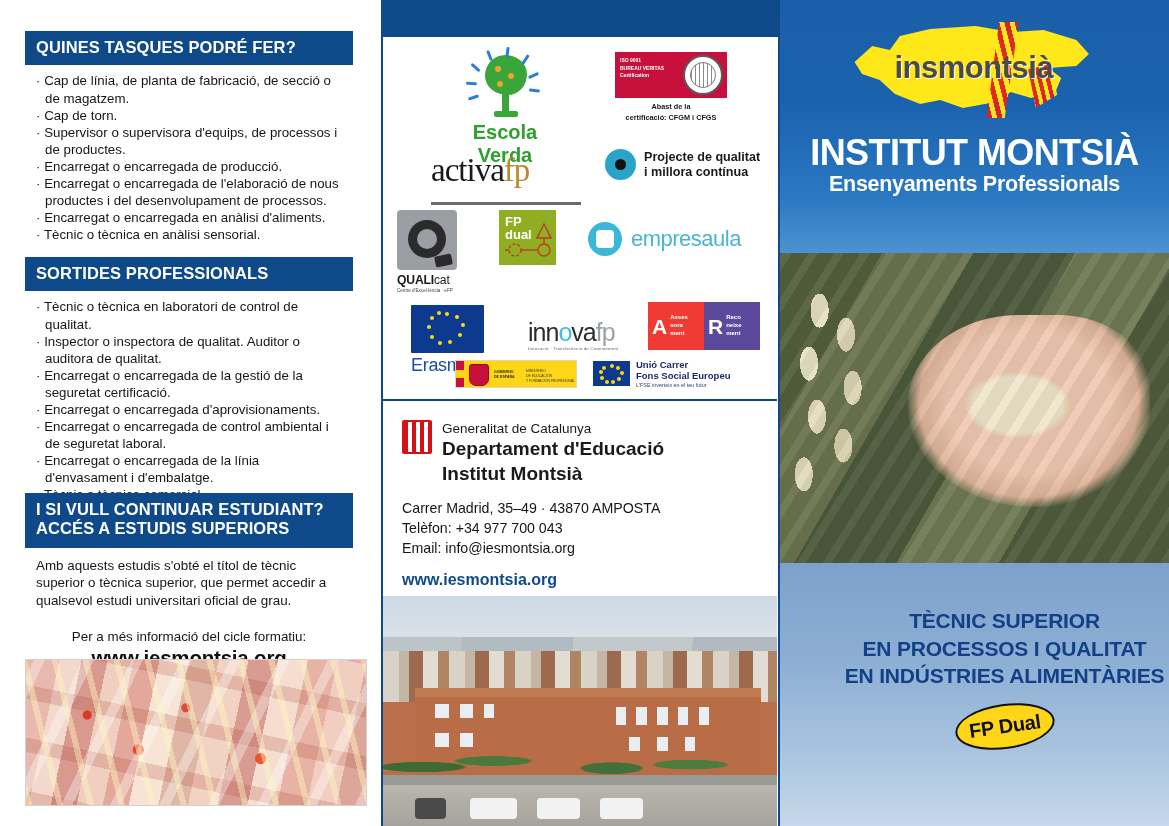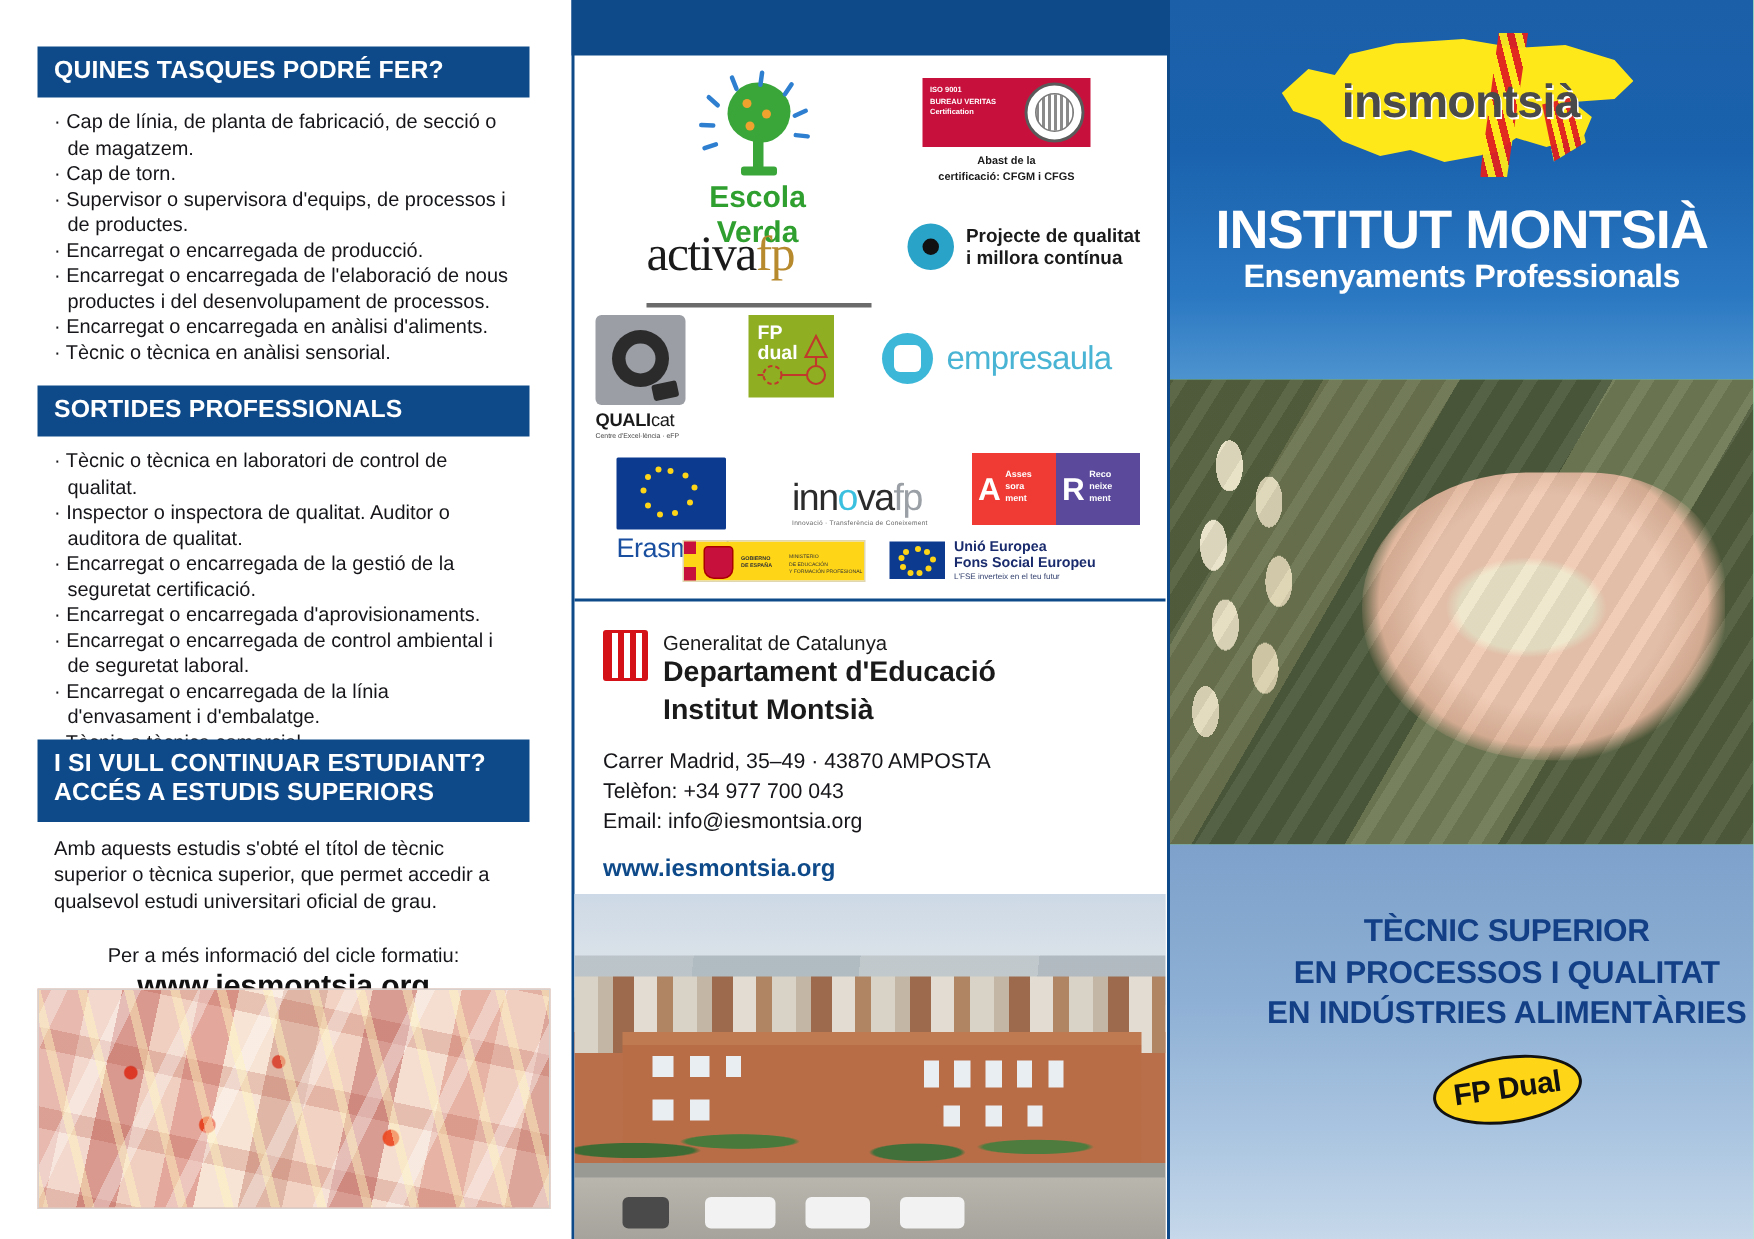--- a/index.html
+++ b/index.html
@@ -3,21 +3,21 @@
 <meta charset="utf-8">
 <style>
   * { box-sizing: border-box; margin: 0; padding: 0; }
   body {
     width: 1169px; height: 826px;
     font-family: "Liberation Sans", sans-serif;
     background: #ffffff;
     overflow: hidden;
     position: relative;
   }
-  .page { position: relative; width: 1169px; height: 826px; background: #86efac; }
+  .page { position: relative; width: 1169px; height: 826px; background: #fca5a5; }
 
   
   .panel-left { position: absolute; left: 0; top: 0; width: 370px; height: 826px; background: #fff; }
   .sec-head {
     background: #0e4a8a; color: #fff;
     font-weight: bold; font-size: 16.5px; letter-spacing: 0.1px;
     padding: 7px 11px 8px 11px;
     line-height: 1.18;
   }
   .sec-head.two { padding-bottom: 9px; }
@@ -464,21 +464,21 @@
           <div class="eu-star" style="left:23px;top:5px;"></div>
           <div class="eu-star" style="left:27px;top:10px;"></div>
           <div class="eu-star" style="left:24px;top:16px;"></div>
           <div class="eu-star" style="left:18px;top:19px;"></div>
           <div class="eu-star" style="left:12px;top:19px;"></div>
           <div class="eu-star" style="left:7px;top:15px;"></div>
           <div class="eu-star" style="left:6px;top:9px;"></div>
           <div class="eu-star" style="left:9px;top:5px;"></div>
         </div>
         <div class="ue-txt">
-          <b>Unió Europea</b>
+          <b>Unió Carrer</b>
           <b>Fons Social Europeu</b>
           <i>L'FSE inverteix en el teu futur</i>
         </div>
       </div>
     </div>
 
     <div class="logo-divider"></div>
 
     <div class="contact">
       <div class="gen-row">

